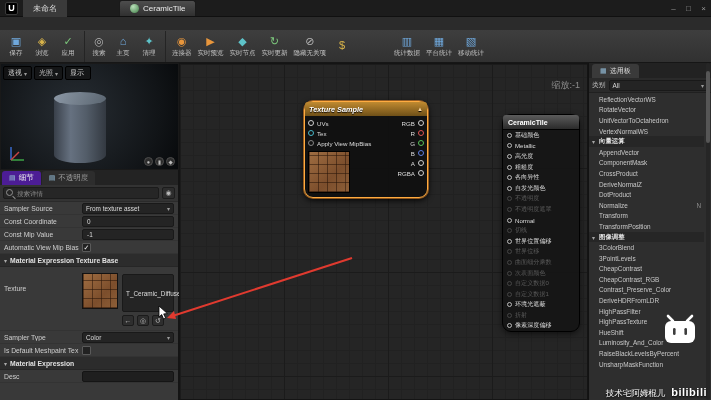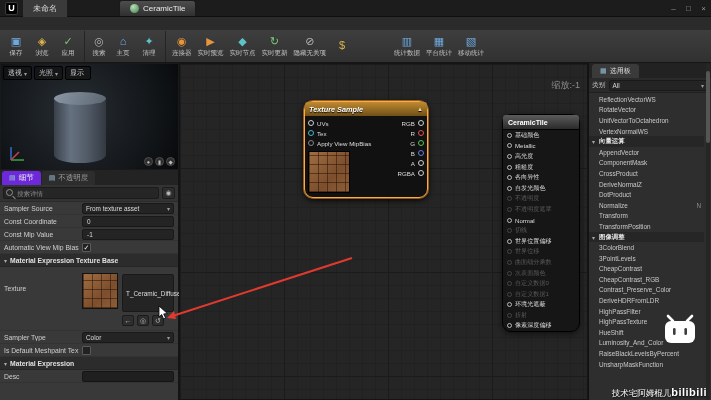--- a/index.html
+++ b/index.html
@@ -34,21 +34,21 @@
 .cyl-body{position:absolute;inset:0;background:linear-gradient(90deg,#39404a,#667180 32%,#535d69 62%,#333941);border-radius:26px/8px}
 .cyl-top{position:absolute;left:0;top:-1px;width:52px;height:13px;border-radius:50%;background:linear-gradient(115deg,#8c98a6,#5a6570)}
 .vp-shapes{position:absolute;right:3px;bottom:3px;display:flex;gap:2px;z-index:3}
 .vp-shape{width:9px;height:9px;border-radius:50%;background:#2c2c2c;border:1px solid #4d4d4d;font-size:5.5px;color:#bbb;display:flex;align-items:center;justify-content:center}
 .gizmo{position:absolute;left:4px;bottom:4px;z-index:2}
 
 
 .details{position:absolute;left:0;top:170px;width:179px;height:230px;background:#393939;border-right:1px solid #141414;display:flex;flex-direction:column;font-size:7px}
 .dt-tabs{height:15px;background:#232323;display:flex;align-items:flex-end;padding-left:2px;gap:1px;flex:none}
 .dt-tab{padding:2px 7px;font-size:7.5px;border-radius:3px 3px 0 0;color:#9a9a9a;background:#2d2d2d;display:flex;gap:3px;align-items:center}
-.dt-tab.active{background:#6d28d9;color:#eee}
+.dt-tab.active{background:#4c1d95;color:#eee}
 .dt-tab-icn{font-size:7px;color:#8fb6d0}
 .dt-search{height:17px;display:flex;align-items:center;padding:2px 3px;gap:3px;background:#333;border-bottom:1px solid #2a2a2a;flex:none}
 .search-wrap{position:relative;flex:1;height:12px}
 .search-wrap input{width:100%;height:12px;background:#262626;border:1px solid #1b1b1b;border-radius:2px;color:#ccc;font-size:6.5px;padding:0 3px 0 13px;outline:none}
 .search-wrap input::placeholder{color:#8a8a8a}
 .mag{width:7px;height:7px;border:1px solid #8f8f8f;border-radius:50%;position:absolute;left:3px;top:2px}
 .mag::after{content:"";position:absolute;width:4px;height:1px;background:#8f8f8f;transform:rotate(45deg);left:5px;top:7px}
 .dt-iconbtn{width:13px;height:12px;background:#2d2d2d;border:1px solid #1c1c1c;border-radius:2px;color:#b9b9b9;font-size:7px;display:flex;align-items:center;justify-content:center;flex:none}
 .dt-row{display:flex;align-items:center;height:13px;padding:0 4px;border-bottom:1px solid #333;flex:none}
 .dt-label{width:78px;color:#cfcfcf;font-size:6.8px;white-space:nowrap;overflow:hidden;flex:none}
@@ -103,21 +103,21 @@
 .pal-caret{width:7px;flex:none;color:#a5a5a5;font-size:6px}
 .pal-hotkey{margin-left:auto;color:#8d8d8d}
 .pal-scrollbar{position:absolute;right:1px;top:0;bottom:0;width:4px;background:#262626;border-radius:2px}
 .pal-thumb{position:absolute;right:1px;top:8px;width:4px;height:72px;background:#565656;border-radius:2px}
 
 
 .overlay-svg{position:absolute;left:0;top:0;pointer-events:none;z-index:50}
 .cursor{position:absolute;left:158px;top:305px;z-index:55}
 .wm-left{position:absolute;left:92px;top:372px;font-size:19px;font-weight:bold;letter-spacing:4px;color:#a0a0a0;opacity:.8;z-index:45;text-shadow:0 1px 2px rgba(0,0,0,.6)}
 .bili-logo{position:absolute;right:14px;bottom:54px;z-index:45}
-.credit{position:absolute;right:4px;bottom:0;display:flex;align-items:baseline;z-index:45;color:#fff;text-shadow:0 1px 2px #000}
+.credit{position:absolute;right:4px;bottom:0;display:flex;align-items:baseline;gap:6px;z-index:45;color:#fff;text-shadow:0 1px 2px #000}
 .credit-text{font-size:8.5px}
 .brand{font-size:11px;font-weight:bold;letter-spacing:.5px}
 </style>
 </head>
 <body>
 
 <div class="screen">
 
   <div class="titlebar">
     <div class="ue-logo">U</div>

